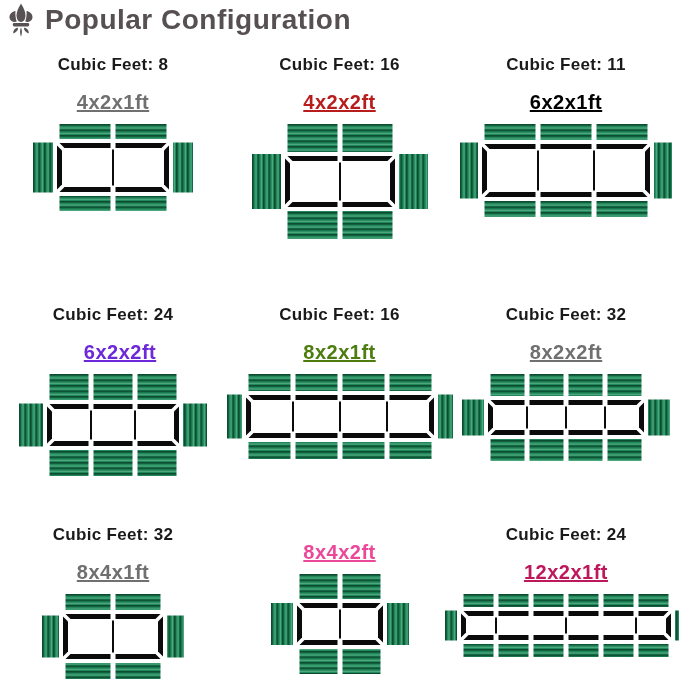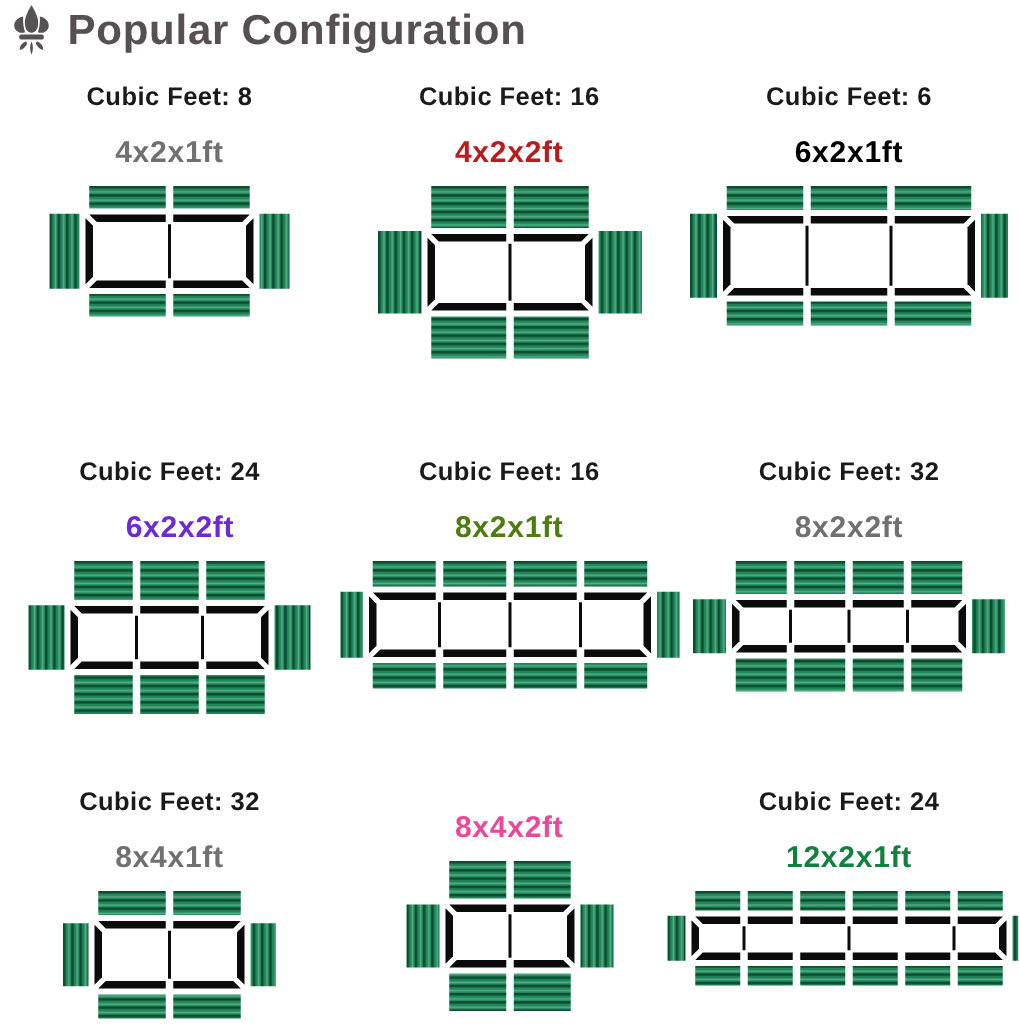--- a/index.html
+++ b/index.html
@@ -9,21 +9,21 @@
   #hdr{position:absolute;top:0;left:0;display:flex;align-items:center;padding:3px 0 0 6px;}
   #hdr .fleur{width:30px;height:34px;}
   #hdr .title{margin-left:9px;font-size:28px;font-weight:800;letter-spacing:.5px;}
   
   #grid{position:absolute;top:42px;left:0;width:679px;display:grid;
         grid-template-columns:226px 227px 226px;
         grid-template-rows:250px 220px 173px;}
   .tile{display:flex;flex-direction:column;align-items:center;text-align:center;
         padding-top:13px;overflow:visible;}
   .cf{font-size:17px;font-weight:700;letter-spacing:.3px;}
-  .dims{margin-top:16px;font-size:20px;font-weight:700;letter-spacing:.5px;}
+  .dims{margin-top:16px;font-size:20px;font-weight:700;letter-spacing:.5px;text-decoration:underline;}
   .bed{margin-top:10px;overflow:visible;display:block;}
 </style>
 </head>
 <body>
 
 <div id="page">
 
   <div id="hdr">
     <svg class="fleur" viewBox="0 0 24 32">
       <g fill="#585254">
@@ -98,21 +98,21 @@
           <polygon points="35.5,32 85.5,32 85.5,37 40.5,37" fill="#0b0b0b"></polygon>
           <polygon points="35.5,83 85.5,83 85.5,78 40.5,78" fill="#0b0b0b"></polygon>
           <polygon points="90.5,32 140.5,32 135.5,37 90.5,37" fill="#0b0b0b"></polygon>
           <polygon points="90.5,83 140.5,83 135.5,78 90.5,78" fill="#0b0b0b"></polygon>
           <polygon points="33,34.5 38,39.5 38,75.5 33,80.5" fill="#0b0b0b"></polygon>
           <polygon points="143,34.5 138,39.5 138,75.5 143,80.5" fill="#0b0b0b"></polygon>
           <rect x="87" y="38.5" width="2" height="38" fill="#0b0b0b"></rect>
         </svg>
     </div>
     <div class="tile">
-      <div class="cf" style="color: rgb(26, 26, 26);">Cubic Feet: 6</div>
+      <div class="cf" style="color: rgb(26, 26, 26);">Cubic Feet: 11</div>
       <div class="dims" style="color: #000000;">6x2x1ft</div>
       <svg class="bed" width="212" height="93" viewBox="0 0 212 93">
           <defs>
             <pattern id="ph2" width="6" height="5.5" patternUnits="userSpaceOnUse">
               <rect x="0" y="0" width="6" height="5.5" fill="#1E8659"></rect>
               <rect x="0" y="0" width="6" height="1.6" fill="#0C4B30"></rect>
               <rect x="0" y="3.4" width="6" height="1.1" fill="#57AD84"></rect>
             </pattern>
             <pattern id="pv2" width="5.5" height="6" patternUnits="userSpaceOnUse">
               <rect x="0" y="0" width="5.5" height="6" fill="#1E8659"></rect>
@@ -320,21 +320,21 @@
           <polygon points="28.5,71 66.5,71 66.5,66 33.5,66" fill="#0b0b0b"></polygon>
           <polygon points="71.5,29 109.5,29 104.5,34 71.5,34" fill="#0b0b0b"></polygon>
           <polygon points="71.5,71 109.5,71 104.5,66 71.5,66" fill="#0b0b0b"></polygon>
           <polygon points="26,31.5 31,36.5 31,63.5 26,68.5" fill="#0b0b0b"></polygon>
           <polygon points="112,31.5 107,36.5 107,63.5 112,68.5" fill="#0b0b0b"></polygon>
           <rect x="68" y="35.5" width="2" height="29" fill="#0b0b0b"></rect>
         </svg>
     </div>
     <div class="tile">
       <div class="cf" style="color: rgb(26, 26, 26);">Cubic Feet: 24</div>
-      <div class="dims" style="color: #15803d;">12x2x1ft</div>
+      <div class="dims" style="color: #be185d;">12x2x1ft</div>
       <svg class="bed" width="242" height="63" viewBox="0 0 242 63">
           <defs>
             <pattern id="ph8" width="6" height="5.5" patternUnits="userSpaceOnUse">
               <rect x="0" y="0" width="6" height="5.5" fill="#1E8659"></rect>
               <rect x="0" y="0" width="6" height="1.6" fill="#0C4B30"></rect>
               <rect x="0" y="3.4" width="6" height="1.1" fill="#57AD84"></rect>
             </pattern>
             <pattern id="pv8" width="5.5" height="6" patternUnits="userSpaceOnUse">
               <rect x="0" y="0" width="5.5" height="6" fill="#1E8659"></rect>
               <rect x="0" y="0" width="1.6" height="6" fill="#0C4B30"></rect>

